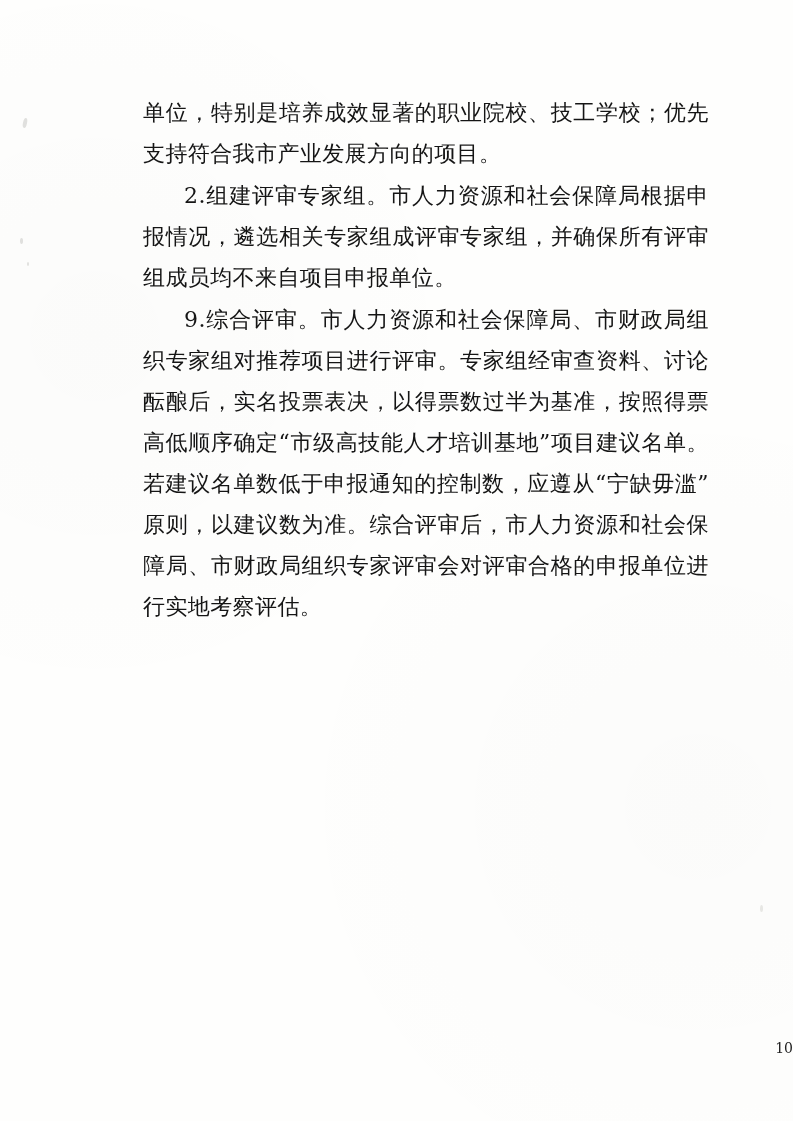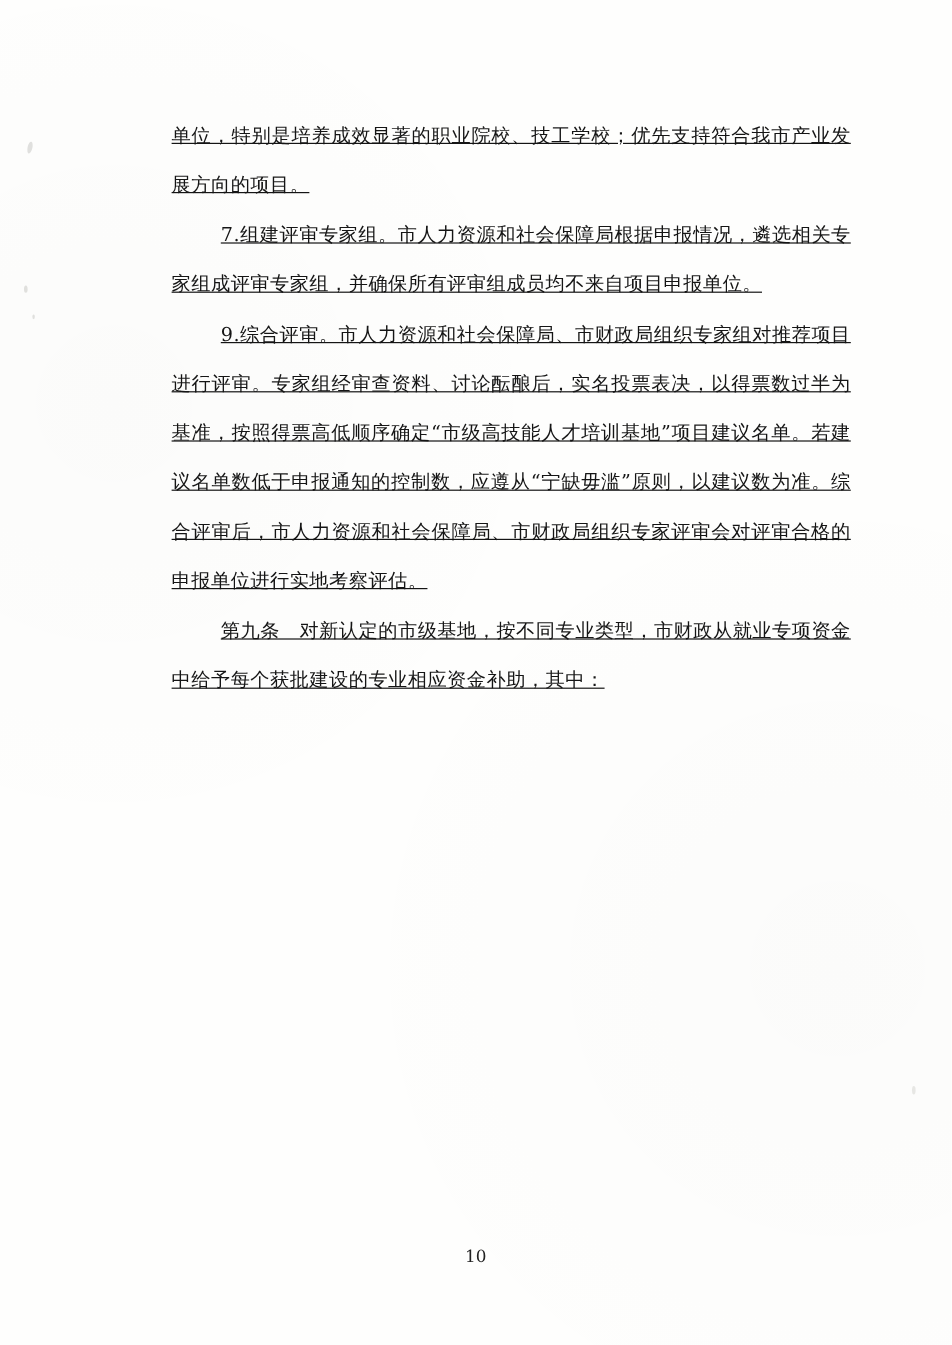--- a/index.html
+++ b/index.html
@@ -37,55 +37,53 @@
   .speck.s4 { left: 760px; top: 905px; width: 3px;  height: 7px;  opacity: .4; }
 
   .content {
     position: absolute;
     left: 143px;
     top: 92px;
     width: 566px;
   }
   p.para {
     margin: 0 0 1px 0;
-    font-size: 16px;
+    font-size: 22px;
     line-height: 41px;
     letter-spacing: 0.4px;
     text-align: justify;
     text-justify: inter-ideograph;
     color: #151515;
     font-family: "DejaVu Serif", "Liberation Serif", serif;
-    text-decoration: underline;
   }
   p.indent {
     text-indent: 41px;
   }
   .footer {
     position: absolute;
     left: 0;
     right: 0;
     top: 1040px;
-    text-align: center;
+    text-align: right;
     font-size: 14px;
     color: #222;
     font-family: "DejaVu Serif", "Liberation Serif", serif;
   }
 </style>
 </head>
 <body>
 
 <div class="page">
 
   <div class="speck s1"></div>
   <div class="speck s2"></div>
   <div class="speck s3"></div>
   <div class="speck s4"></div>
 
   <div class="content">
     <p class="para">单位，特别是培养成效显著的职业院校、技工学校；优先支持符合我市产业发展方向的项目。</p>
-    <p class="para indent">7.组建评审专家组。市人力资源和社会保障局根据申报情况，遴选相关专家组成评审专家组，并确保所有评审组成员均不来自项目申报单位。</p>
+    <p class="para indent">2.组建评审专家组。市人力资源和社会保障局根据申报情况，遴选相关专家组成评审专家组，并确保所有评审组成员均不来自项目申报单位。</p>
     <p class="para indent">9.综合评审。市人力资源和社会保障局、市财政局组织专家组对推荐项目进行评审。专家组经审查资料、讨论酝酿后，实名投票表决，以得票数过半为基准，按照得票高低顺序确定“市级高技能人才培训基地”项目建议名单。若建议名单数低于申报通知的控制数，应遵从“宁缺毋滥”原则，以建议数为准。综合评审后，市人力资源和社会保障局、市财政局组织专家评审会对评审合格的申报单位进行实地考察评估。</p>
-    <p class="para indent">第九条　对新认定的市级基地，按不同专业类型，市财政从就业专项资金中给予每个获批建设的专业相应资金补助，其中：</p>
   </div>
 
   <div class="footer">10</div>
 
 </div>
 
 </body></html>

